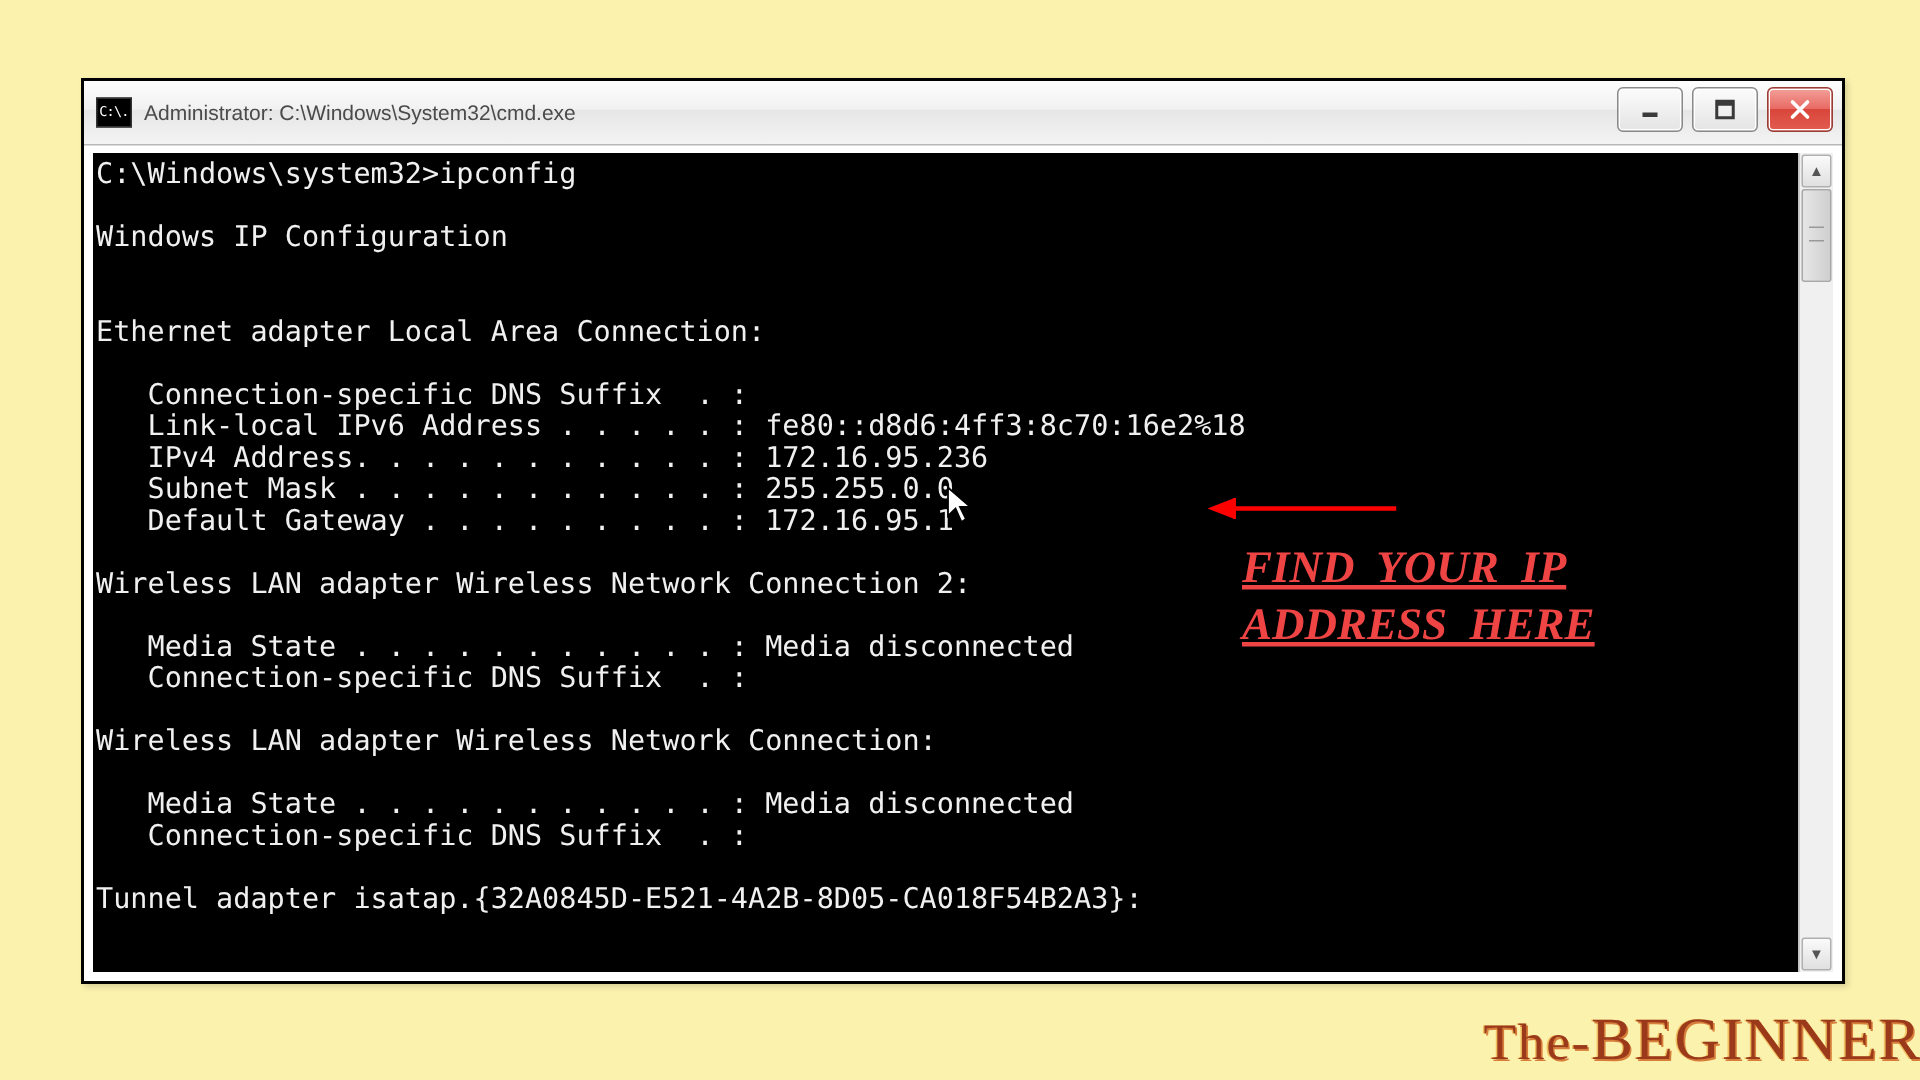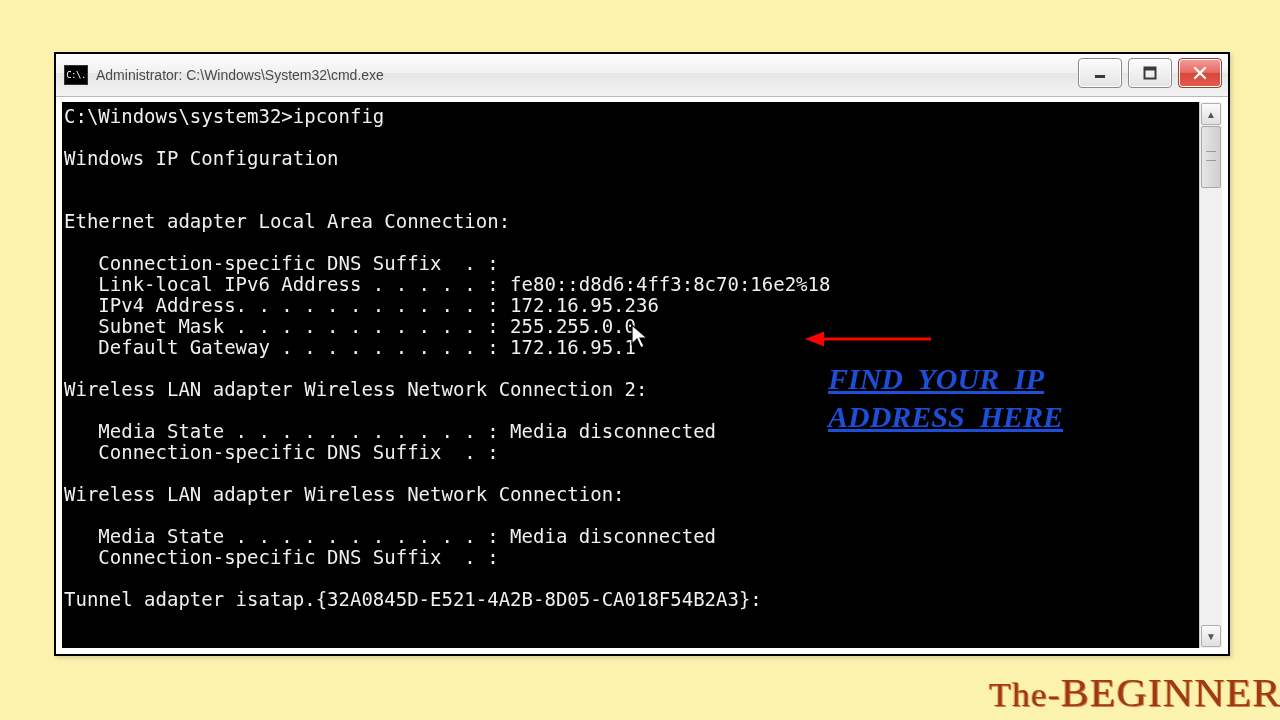--- a/index.html
+++ b/index.html
@@ -146,21 +146,21 @@
     left: 743px;
     top: 228px;
     width: 126px;
     height: 18px;
     pointer-events: none;
   }
   .callout {
     position: absolute;
     left: 766px;
     top: 258px;
-    color: #1d4ed8;
+    color: #ef4444;
     font-family: "Times New Roman", serif;
     font-weight: bold;
     font-style: italic;
     font-size: 30px;
     line-height: 38px;
     text-decoration: underline;
     text-align: left;
     pointer-events:none;
     white-space: pre;
   }

